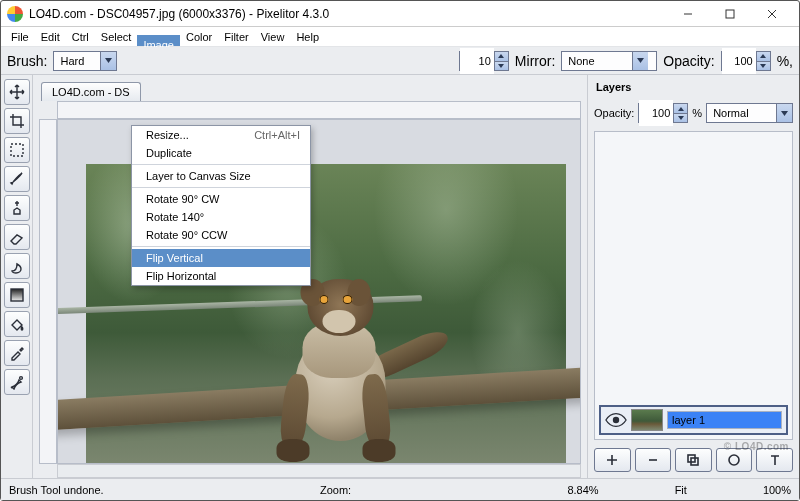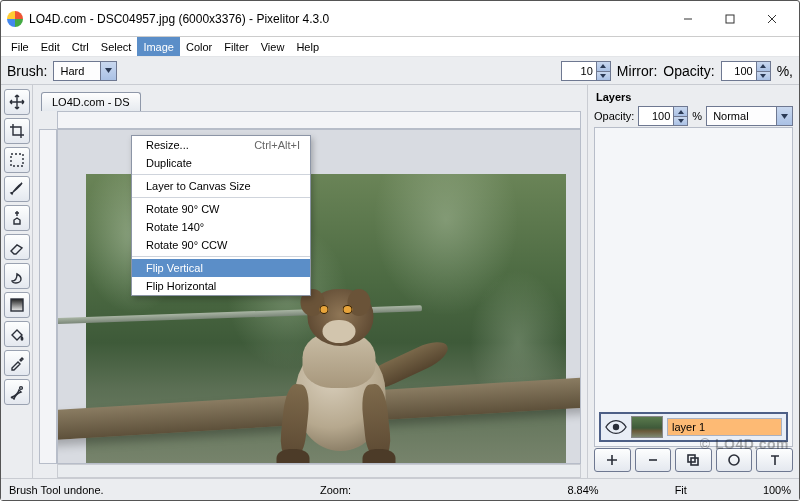--- a/index.html
+++ b/index.html
@@ -1,40 +1,40 @@
 <!DOCTYPE html>
 <html><head>
 <meta charset="utf-8">
 <style>
 * { box-sizing: border-box; margin: 0; padding: 0; font-family: "Segoe UI", Tahoma, sans-serif; font-size: 11px; }
 html, body { width: 800px; height: 501px; overflow: hidden; background: #fff; }
 
 .window { width: 800px; height: 501px; border: 1px solid #555; border-radius: 3px; display: flex; flex-direction: column; background: #fff; }
 
 
-.titlebar { height: 36px; display: flex; align-items: center; padding: 0 6px; border-bottom: 1px solid #ccc; }
+.titlebar { height: 26px; display: flex; align-items: center; padding: 0 6px; border-bottom: 1px solid #ccc; }
 .titlebar .app-icon { width: 16px; height: 16px; border-radius: 50%; background: conic-gradient(#e53 0 90deg,#4a4 0 180deg,#48e 0 270deg,#fc3 0); margin-right: 6px; }
 .titlebar .title { flex: 1; font-size: 12px; }
 .titlebar .winbtn { width: 42px; height: 28px; display: flex; align-items: center; justify-content: center; color: #444; }
 .titlebar .winbtn svg { width: 10px; height: 10px; }
 
 
 .menubar { display: flex; height: 20px; align-items: stretch; border-bottom: 1px solid #e3e5e8; padding-left: 4px; background: #fff; }
 .menubar .mi { padding: 2px 6px; line-height: 16px; cursor: default; }
-.menubar .mi.active { background: #5b8ec8; color: #fff; }
+.menubar .mi.active { background: #5b8ec8; color: #fff; margin-top: 8px; }
 
 
 .toolbar { height: 28px; background: #ebedf0; border-bottom: 1px solid #c9ccd2; display: flex; align-items: center; padding: 0 6px; gap: 6px; }
 .toolbar .lbl { font-size: 14px; }
 .combo { display: inline-flex; align-items: center; height: 20px; border: 1px solid #6e7891; background: #fdfdfe; }
 .combo .val { padding: 0 6px; min-width: 46px; }
 .combo .arr { width: 16px; height: 18px; background: linear-gradient(#c9d8ef,#aac1e5); border-left: 1px solid #6e7891; display: flex; align-items:center; justify-content:center; }
 .combo .arr svg { width: 7px; height: 5px; }
 .spinbox { display: inline-flex; align-items: center; height: 20px; border: 1px solid #6e7891; background: #fff; }
-.spinbox input { width: 34px; border: none; text-align: right; padding: 0 3px; height: 18px; font-size: 11px; outline: none; }
+.spinbox input { width: 34px; border: none; text-align: right; padding: 0 3px; height: 26px; font-size: 11px; outline: none; }
 .spinbox .spins { width: 14px; display: flex; flex-direction: column; }
 .spinbox .sp { height: 9px; background: linear-gradient(#c9d8ef,#aac1e5); border-left: 1px solid #6e7891; display:flex; align-items:center; justify-content:center; }
 .spinbox .sp + .sp { border-top: 1px solid #6e7891; }
 .spinbox .sp svg { width: 6px; height: 4px; }
 
 
 .body { flex: 1; display: flex; background: #ebedf0; position: relative; overflow: hidden; }
 
 
 .toolpal { width: 32px; background: #ebedf0; display: flex; flex-direction: column; gap: 3px; padding: 4px 3px; border-right: 1px solid #c9ccd2; }
@@ -80,39 +80,39 @@
 
 .dropdown { position: absolute; left: 130px; top: 50px; width: 180px; background: #fff; border: 1px solid #8c95a6; box-shadow: 2px 3px 6px rgba(0,0,0,.25); z-index: 50; }
 .dropdown .dmi { display:flex; padding: 3px 10px 3px 14px; cursor: default; }
 .dropdown .dmi .lbl { flex: 1; }
 .dropdown .dmi .acc { color:#666; }
 .dropdown .dmi.disabled { color:#9ea3ad; }
 .dropdown .dmi.selected { background:#5b8ec8; color:#fff; }
 .dropdown hr { border: none; border-top: 1px solid #cfd4dc; margin: 2px 0; }
 
 
-.layers { width: 212px; background: #ebedf0; border-left: 1px solid #c9ccd2; display: flex; flex-direction: column; padding: 4px 6px 6px 6px; gap: 1px; }
+.layers { width: 212px; background: #ebedf0; border-left: 1px solid #c9ccd2; display: flex; flex-direction: column; padding: 4px 6px 6px 6px; gap: 8px; }
 .layers .hdr { font-weight: bold; font-size: 11px; padding: 2px 0 2px 2px; }
 .layers .oprow { display: flex; align-items: center; gap: 4px; }
 .layers .list { flex: 1; border: 1px solid #b7bdc9; background: #f4f6f9; position: relative; }
 .layers .item { position: absolute; left: 4px; right: 4px; bottom: 4px; height: 30px; border: 2px solid #4d5f86; background: #e9eef6; display: flex; align-items: center; gap: 4px; padding: 0 4px; }
 .layers .item .eye { width: 22px; height: 16px; }
 .layers .item .thumb { width: 32px; height: 22px; background: linear-gradient(180deg,#5a7a4d 0%, #3f5a3a 55%, #6a5a3a 70%, #7d8871 100%); border:1px solid #888; }
-.layers .item .nm { flex:1; border:1px solid #a9b1c1; background:#fdba74; padding:2px 4px; }
+.layers .item .nm { flex:1; border:1px solid #a9b1c1; background:#3b82f6; padding:2px 4px; }
 .layers .btns { display: flex; gap: 4px; }
 .layers .pbtn { flex: 1; height: 24px; border: 1px solid #6e7891; border-radius: 3px; background: linear-gradient(#fdfefe,#e4e8ef); display:flex; align-items:center; justify-content:center; }
 .layers .pbtn svg { width:14px; height:14px; stroke:#2a2e38; fill:none; stroke-width:1.6; }
 
 
 .status { height: 22px; border-top: 1px solid #c9ccd2; background: #ebedf0; display: flex; align-items: center; padding: 0 8px; gap: 18px; font-size: 11px; }
 .status .pane { white-space: nowrap; }
 .status .flexspace { flex: 1; }
 
 
-.watermark { position:absolute; right:10px; bottom:26px; font-size:14px; color:rgba(40,40,40,.35); letter-spacing:.5px; font-weight:600; pointer-events:none; }
+.watermark { position:absolute; right:10px; bottom:26px; font-size:10px; color:rgba(40,40,40,.35); letter-spacing:.5px; font-weight:600; pointer-events:none; }
 
 svg { display:block; }
 </style>
 </head>
 <body>
 
 <div class="window">
 
   <div class="titlebar">
     <div class="app-icon"></div>
@@ -166,20 +166,28 @@
             </svg>
           </div>
         <div class="sp">
             <svg viewBox="0 0 6 4">
               <path d="M0 0 L3 4 L6 0 Z" fill="#2b3a55"></path>
             </svg>
           </div>
       </div>
     </div>
     <span class="lbl">Mirror:</span>
+    <div class="combo" style="min-width:96px;">
+      <span class="val" style="min-width:70px">None</span>
+      <span class="arr">
+          <svg viewBox="0 0 7 5">
+            <path d="M0 0 L3.5 5 L7 0 Z" fill="#2b3a55"></path>
+          </svg>
+        </span>
+    </div>
     <span class="lbl">Opacity:</span>
     <div class="spinbox">
       <input value="100" style="">
       <div class="spins">
         <div class="sp">
             <svg viewBox="0 0 6 4">
               <path d="M0 4 L3 0 L6 4 Z" fill="#2b3a55"></path>
             </svg>
           </div>
         <div class="sp">

